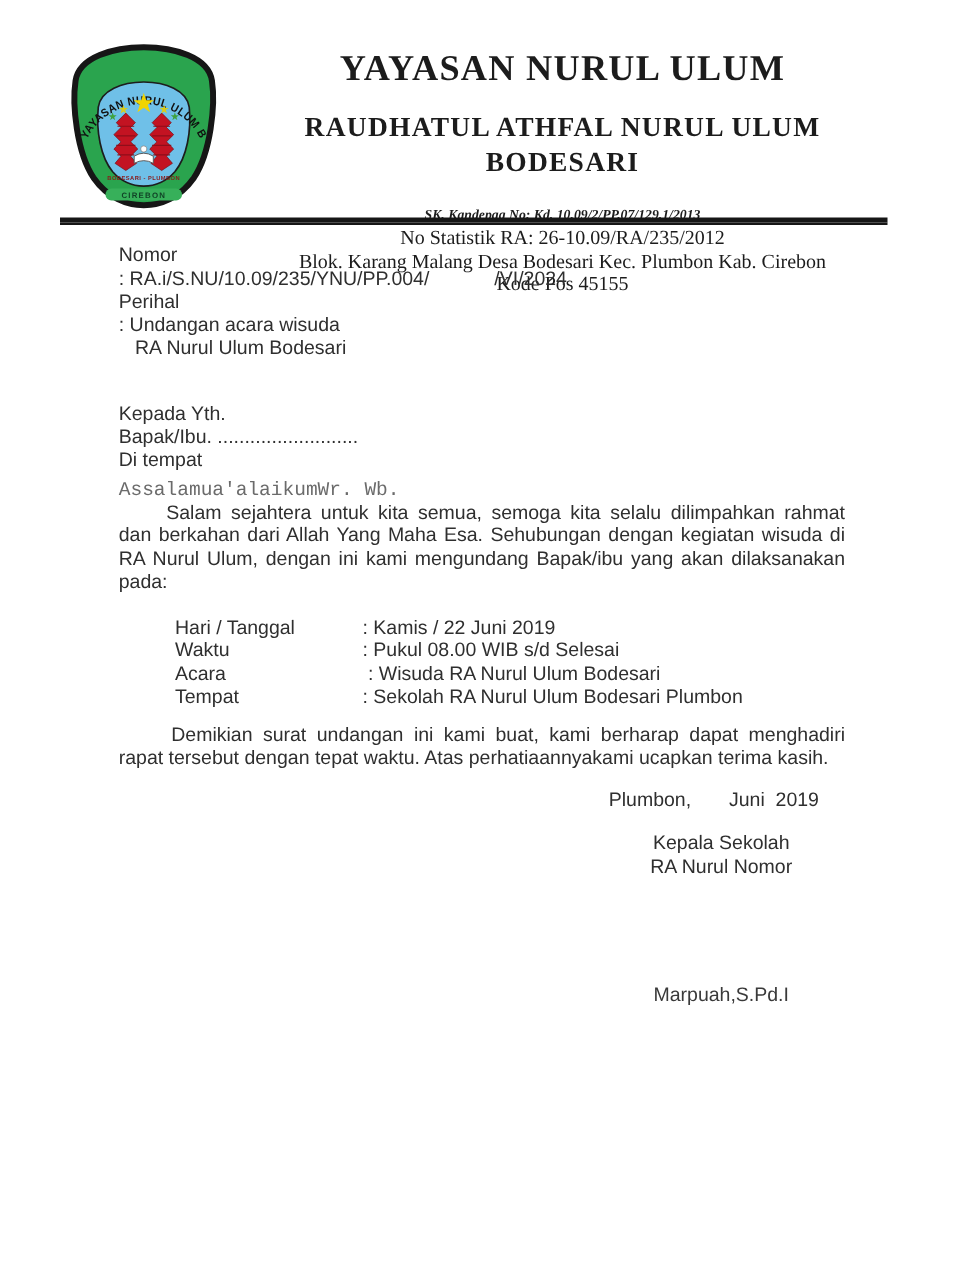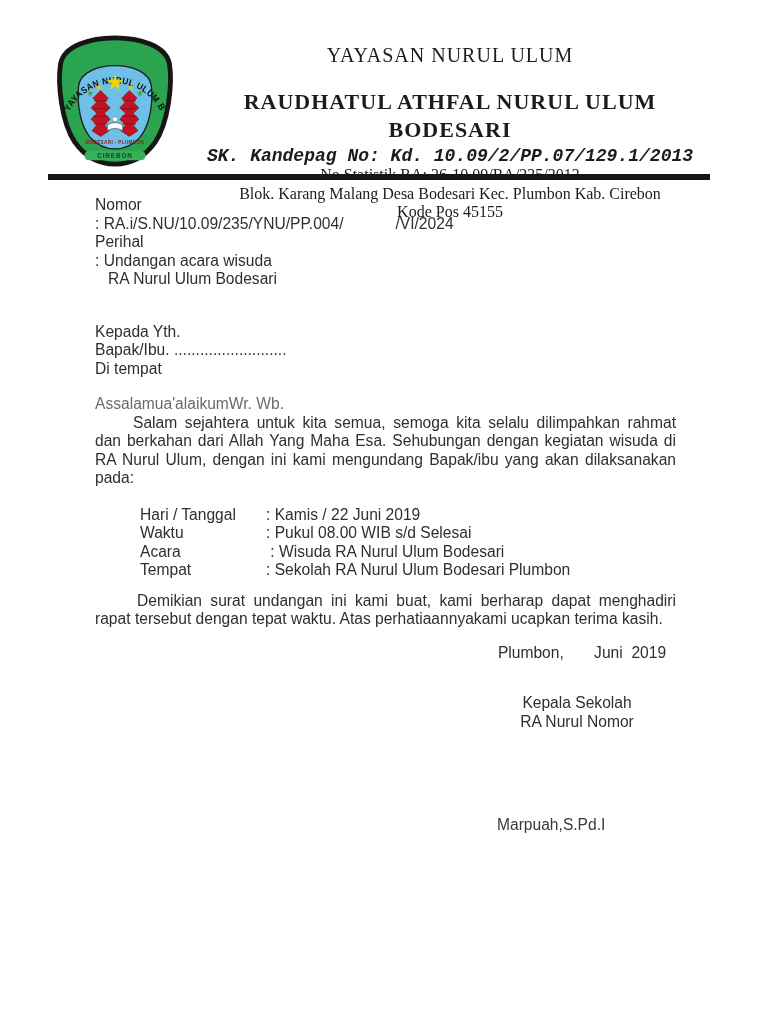--- a/index.html
+++ b/index.html
@@ -16,49 +16,49 @@
   .letterhead {
     position:absolute; top:34px; left:48px; right:50px;
     display:flex; align-items:flex-start;
   }
   .logo-wrap { width:134px; height:134px; flex:0 0 auto; }
   .head-text {
     flex:1 1 auto; text-align:center;
     font-family:"Liberation Serif", serif;
     color:#1c1c1c; padding-top:6px;
   }
-  .head-org   { font-size:20px; font-weight:normal; letter-spacing:1px; line-height:30px; }
+  .head-org   { font-size:29px; font-weight:bold; letter-spacing:1px; line-height:30px; }
   .head-school{ font-size:22px; font-weight:bold; letter-spacing:1px; line-height:28px;margin-top:18px; }
-  .head-sk    { font-size:18px; font-style:italic; font-weight:bold; line-height:19px; margin-top:3px;font-family:Liberation Mono, monospace; }
+  .head-sk    { font-size:11px; font-style:italic; font-weight:bold; line-height:19px; margin-top:19px; }
   .head-small { font-size:16px; line-height:18.5px; }
   .head-rule {
     position:absolute; top:174px; left:48px; width:662px; height:2px;
     border-top:4px solid #161616; border-bottom:2px solid #161616;
   }
   
   .letter {
     position:absolute; top:196px; left:95px; width:581px;
     font-size:15.6px; line-height:18.5px;
   }
   .sp { white-space:pre-wrap; }
   .meta-row { display:flex;flex-direction:column; }
   .meta-label { width:81px; flex:0 0 auto; }
   .meta-value { flex:1 1 auto; }
   .recipient { margin-top:34px; }
-  .salutation { margin-top:17px; color:#6b6b6b; }
+  .salutation { margin-top:5px; color:#6b6b6b;font-family:Liberation Mono, monospace; }
   .para1 { text-align:justify; text-align-last:left; text-indent:38px; }
   .details { margin-top:18px; margin-left:45px; }
-  .detail-row { display:flex; }
+  .detail-row { display:flex;gap:24px; }
   .detail-label { width:126px; flex:0 0 auto; }
   .para2 { margin-top:12px; text-align:justify; text-align-last:left; text-indent:42px; }
   .closing { margin-top:15px; color:#6b6b6b; }
   .signature { margin-top:15px; margin-left:392px; width:190px; }
-  .sig-place { white-space:pre-wrap;text-align:center; }
-  .sig-titles { width:160px; margin-left:10px; margin-top:32px; text-align:center; }
-  .sig-name { width:160px; margin-left:10px; margin-top:85px; text-align:left; color:#3a3a3a; }
+  .sig-place { white-space:pre-wrap; }
+  .sig-titles { width:160px; margin-left:10px; margin-top:16px; text-align:center; }
+  .sig-name { width:160px; margin-left:10px; margin-top:85px; text-align:center; color:#3a3a3a; }
 </style>
 </head>
 <body>
 
 <div class="page">
 
   <div class="letterhead">
     <div class="logo-wrap">
       <svg viewBox="0 0 140 140" width="134" height="134">
 

